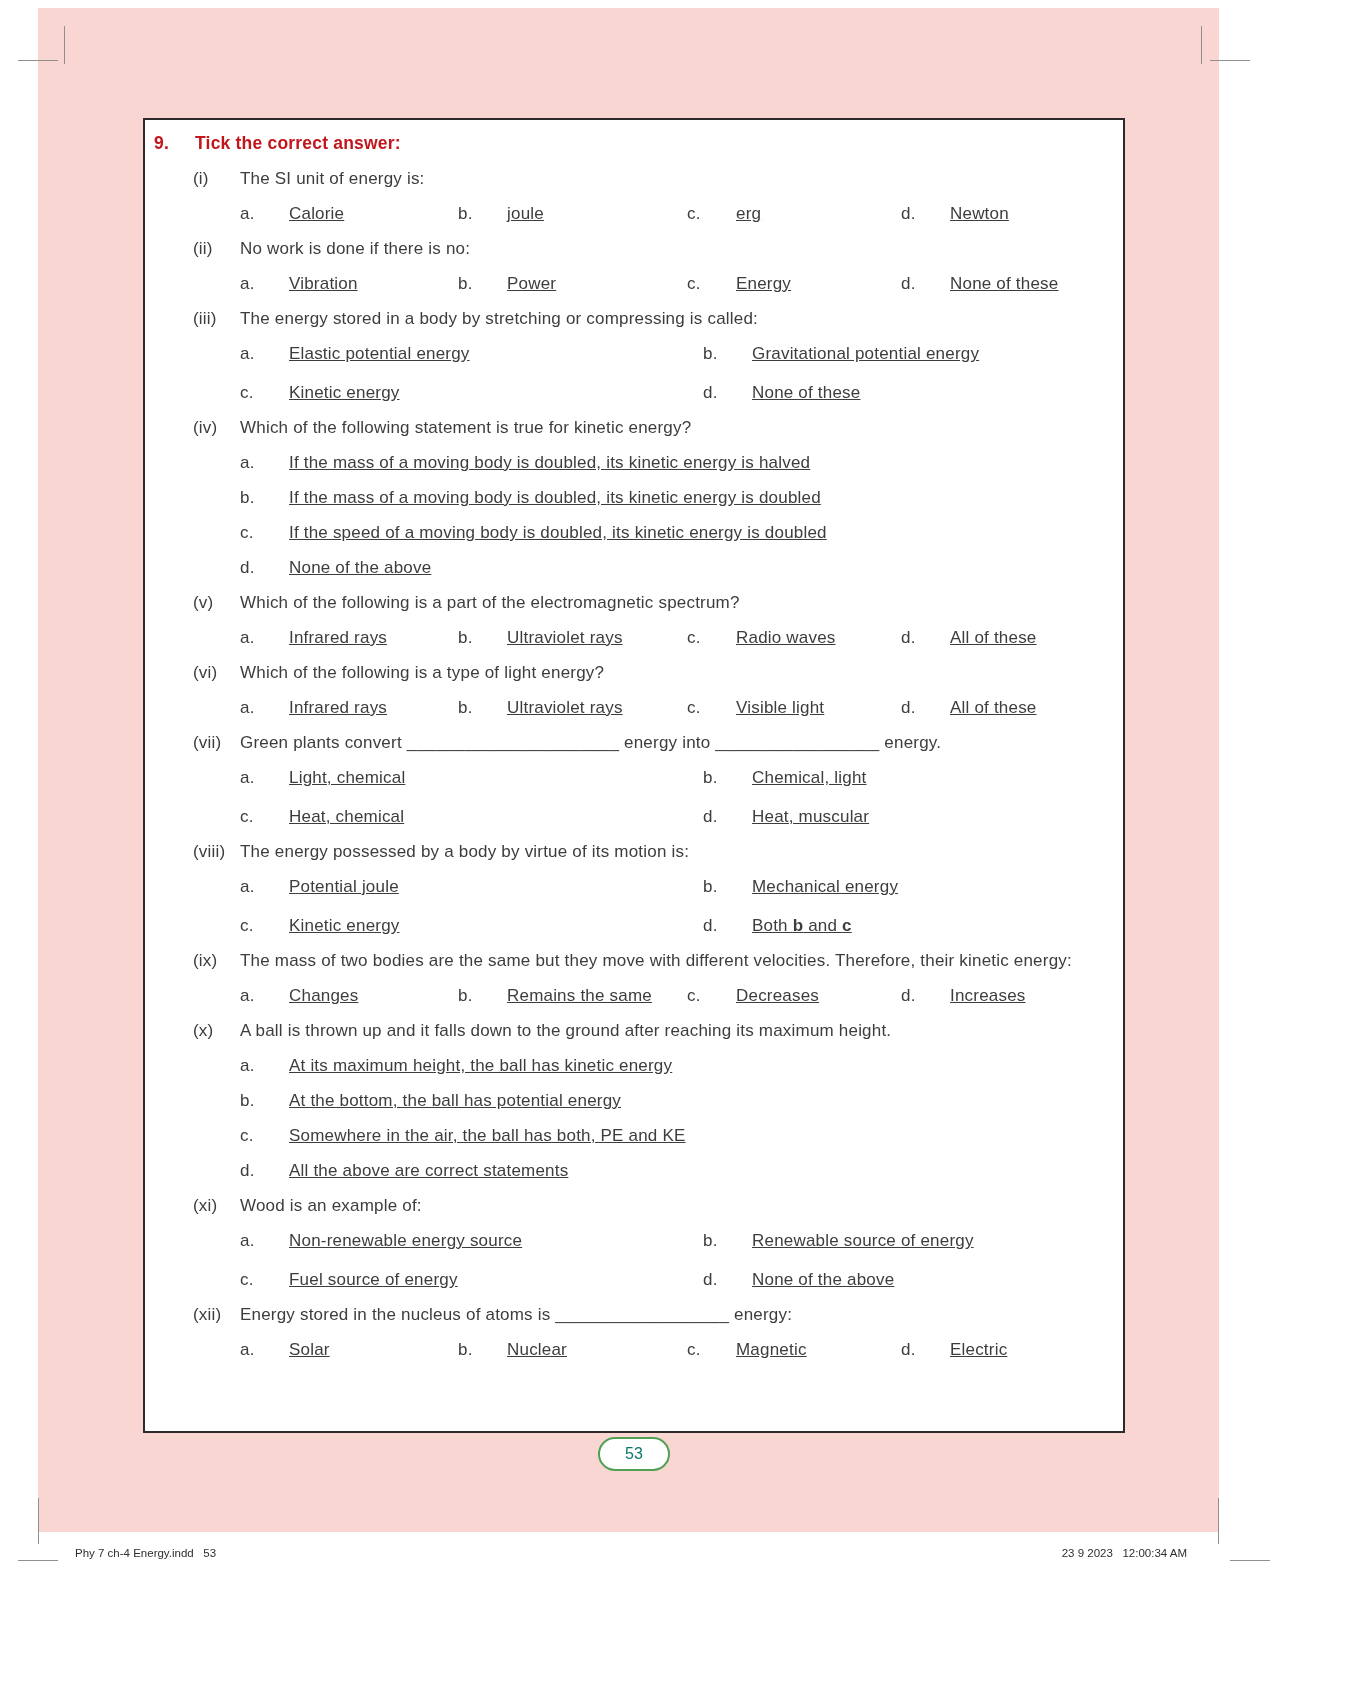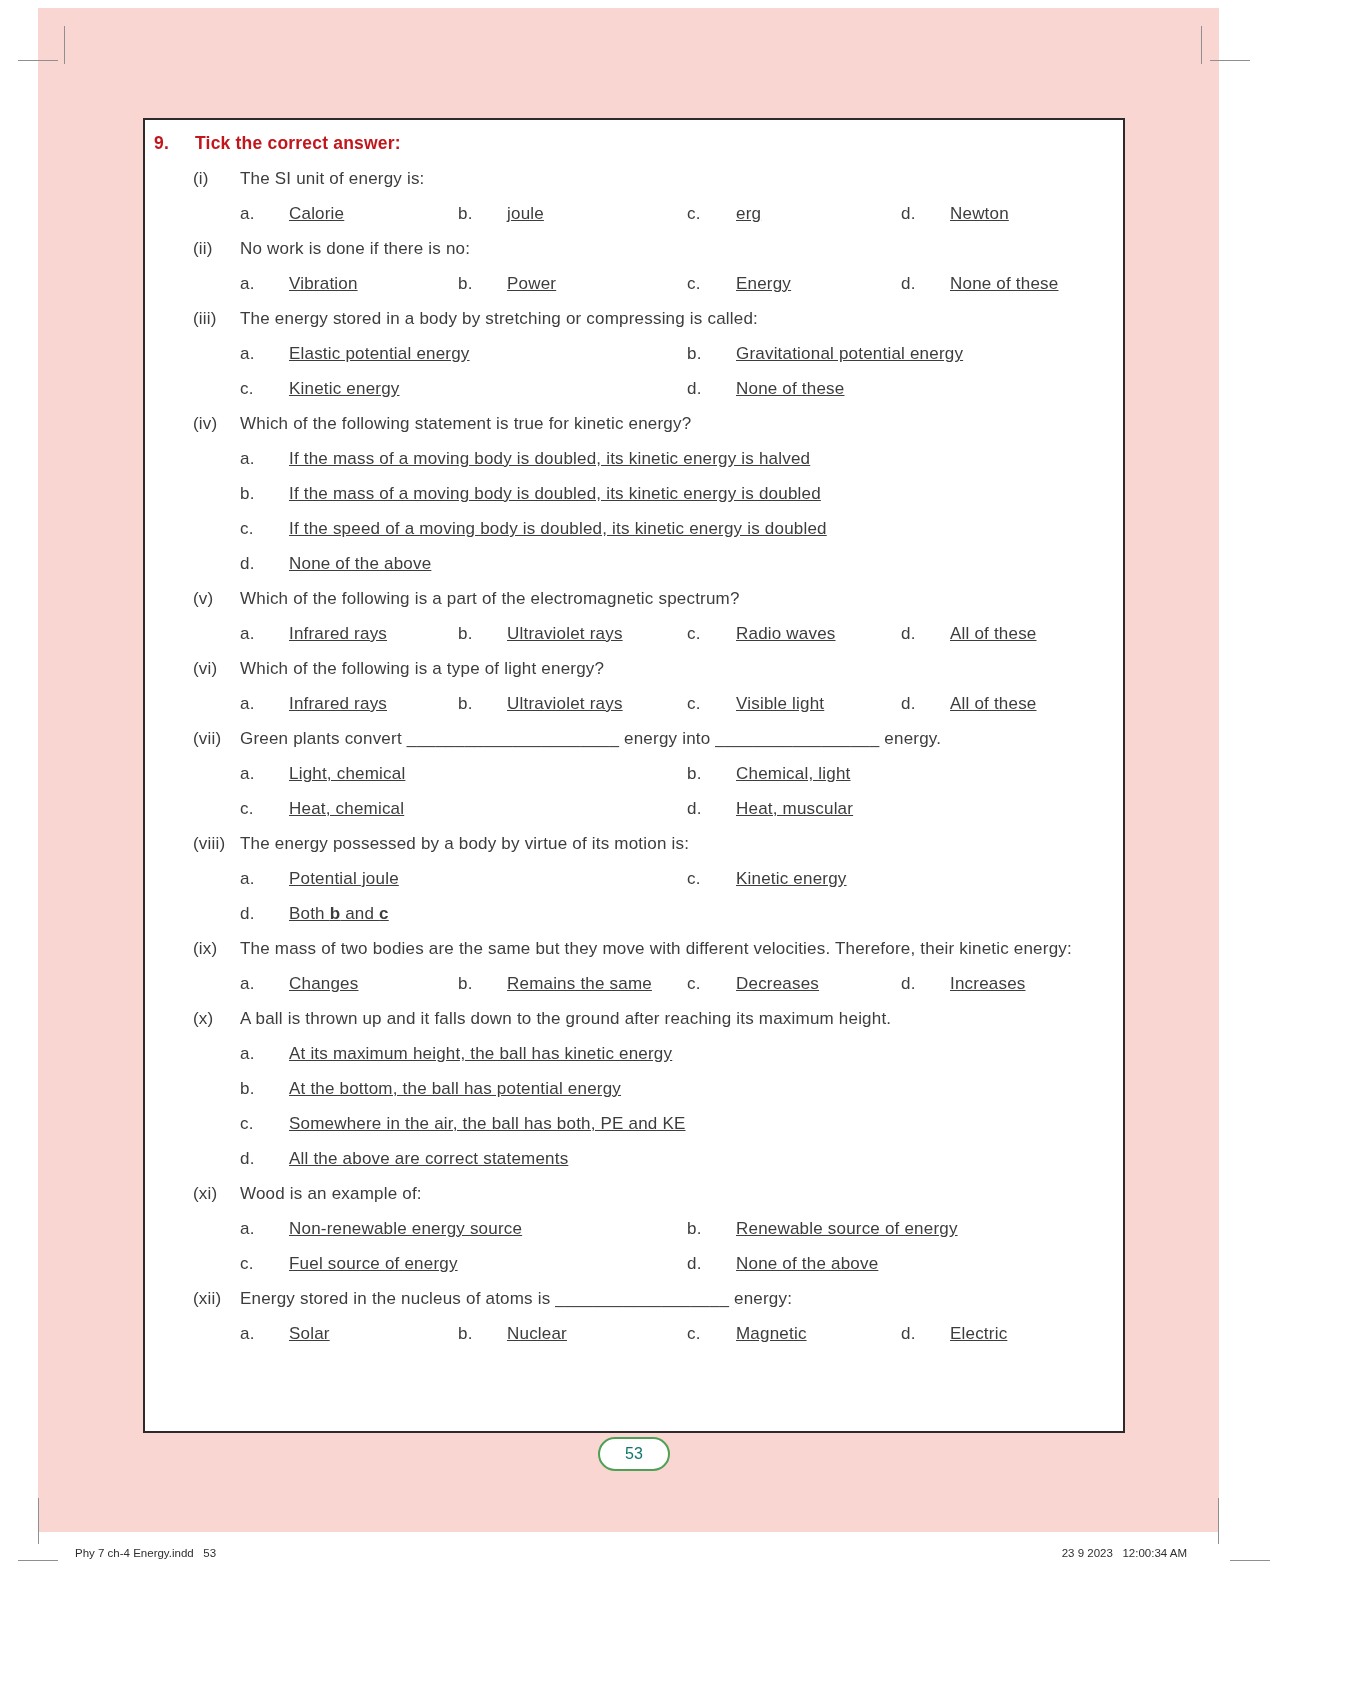--- a/index.html
+++ b/index.html
@@ -23,21 +23,21 @@
     font-size:17px; letter-spacing:0.2px;
   }
   .heading { display:flex; margin-bottom:12px; line-height:23px; font-weight:bold; color:#c3161c; font-size:17.5px; }
   .hnum { flex:0 0 41px; }
   .question { margin-left:39px; }
   .qrow { display:flex; margin-bottom:12px; line-height:23px; }
   .qlabel { flex:0 0 47px; }
   .qtext { flex:1; }
   .opts { margin-left:47px; margin-bottom:12px; line-height:23px; }
   .opts-row4 { display:grid; grid-template-columns:218px 229px 214px auto; }
-  .opts-grid2 { display:grid; grid-template-columns:447px auto; row-gap:12px; }
+  .opts-grid2 { display:grid; grid-template-columns:447px auto; row-gap:12px;gap:16px; }
   .opts-stack { margin-bottom:0; }
   .opts-stack .opt { display:block; margin-bottom:12px; white-space:normal; }
   .opt { white-space:nowrap;text-decoration:underline; }
   .okey { display:inline-block; width:49px; }
   b { font-weight:bold; }
   .oval {
     position:absolute; left:598px; top:1437px; width:72px; height:34px;
     border:2px solid #4fa055; border-radius:17px; background:#ffffff;
     display:flex; align-items:center; justify-content:center;
     font-size:16px; color:#0f766e;
@@ -157,20 +157,21 @@
     </div>
   </section>
 
   <section class="question">
     <div class="qrow">
       <span class="qlabel">(viii)</span>
       <span class="qtext">The energy possessed by a body by virtue of its motion is:</span>
     </div>
     <div class="opts opts-grid2">
       <span class="opt"><span class="okey">a.</span><span class="otxt">Potential joule</span></span>
+      <span class="opt"><span class="okey">b.</span><span class="otxt">Mechanical energy</span></span>
       <span class="opt"><span class="okey">c.</span><span class="otxt">Kinetic energy</span></span>
       <span class="opt"><span class="okey">d.</span><span class="otxt"><span>Both </span><b>b</b><span> and </span><b>c</b></span></span>
     </div>
   </section>
 
   <section class="question">
     <div class="qrow">
       <span class="qlabel">(ix)</span>
       <span class="qtext">The mass of two bodies are the same but they move with different velocities. Therefore, their kinetic energy:</span>
     </div>

